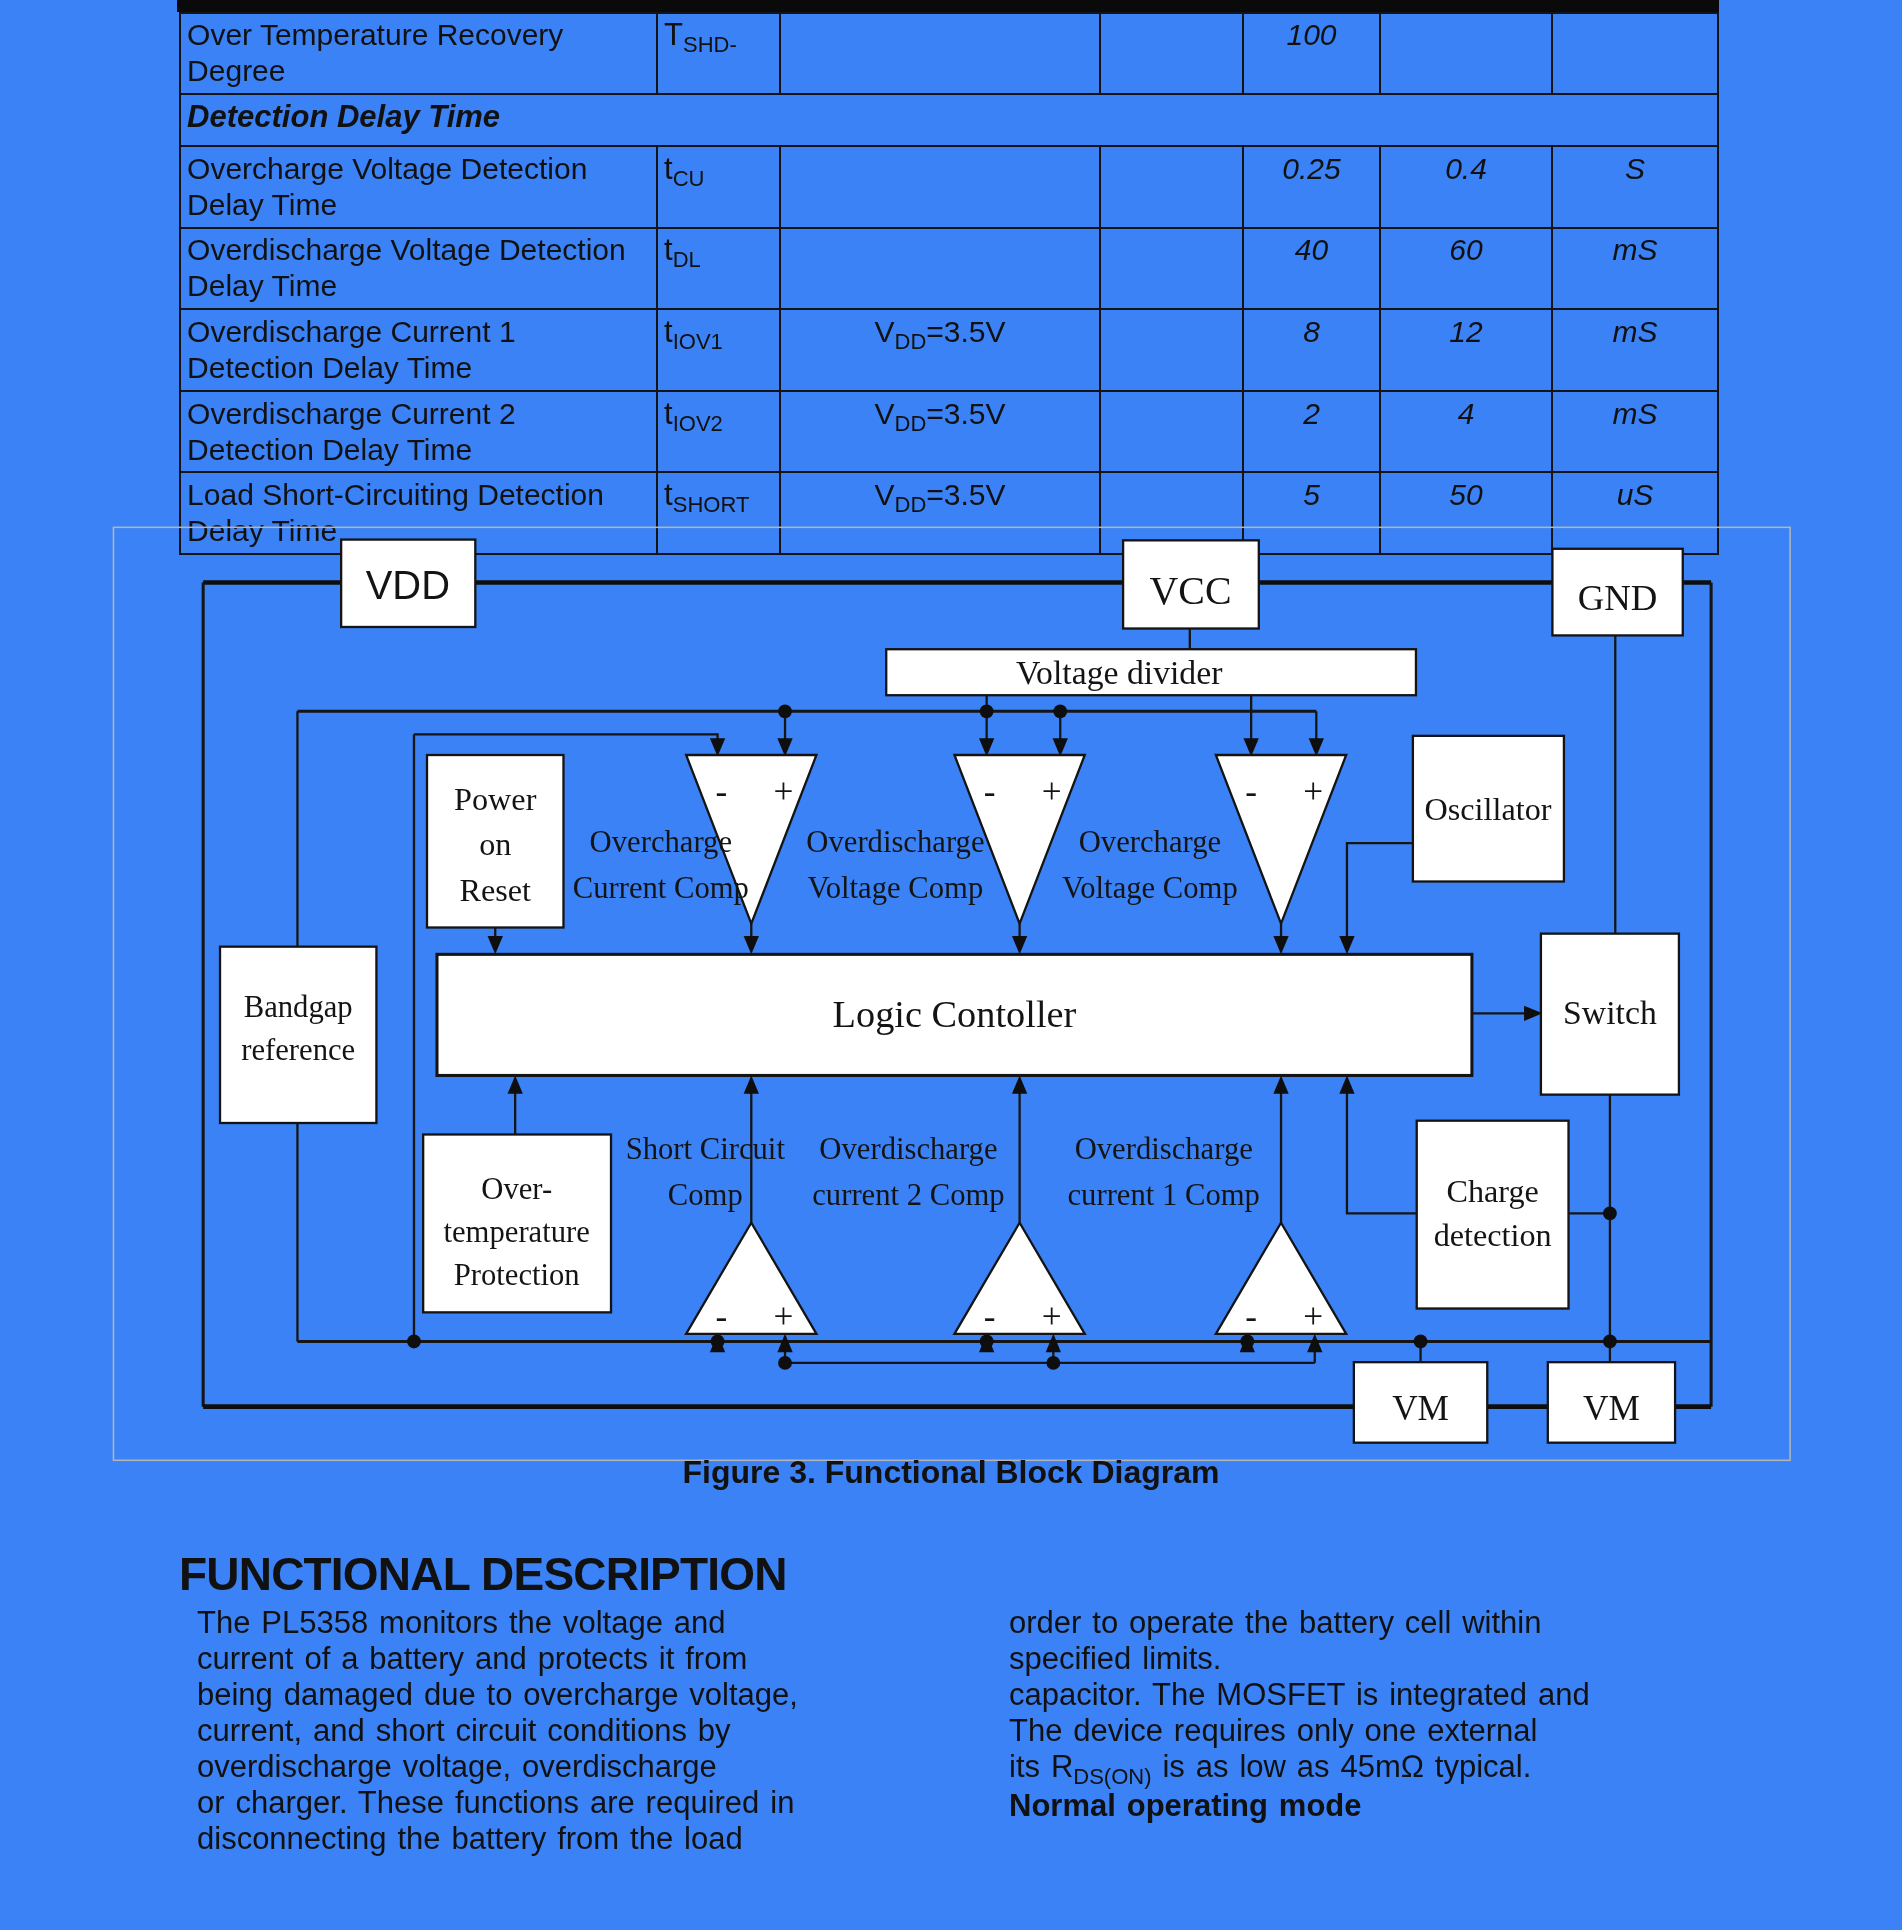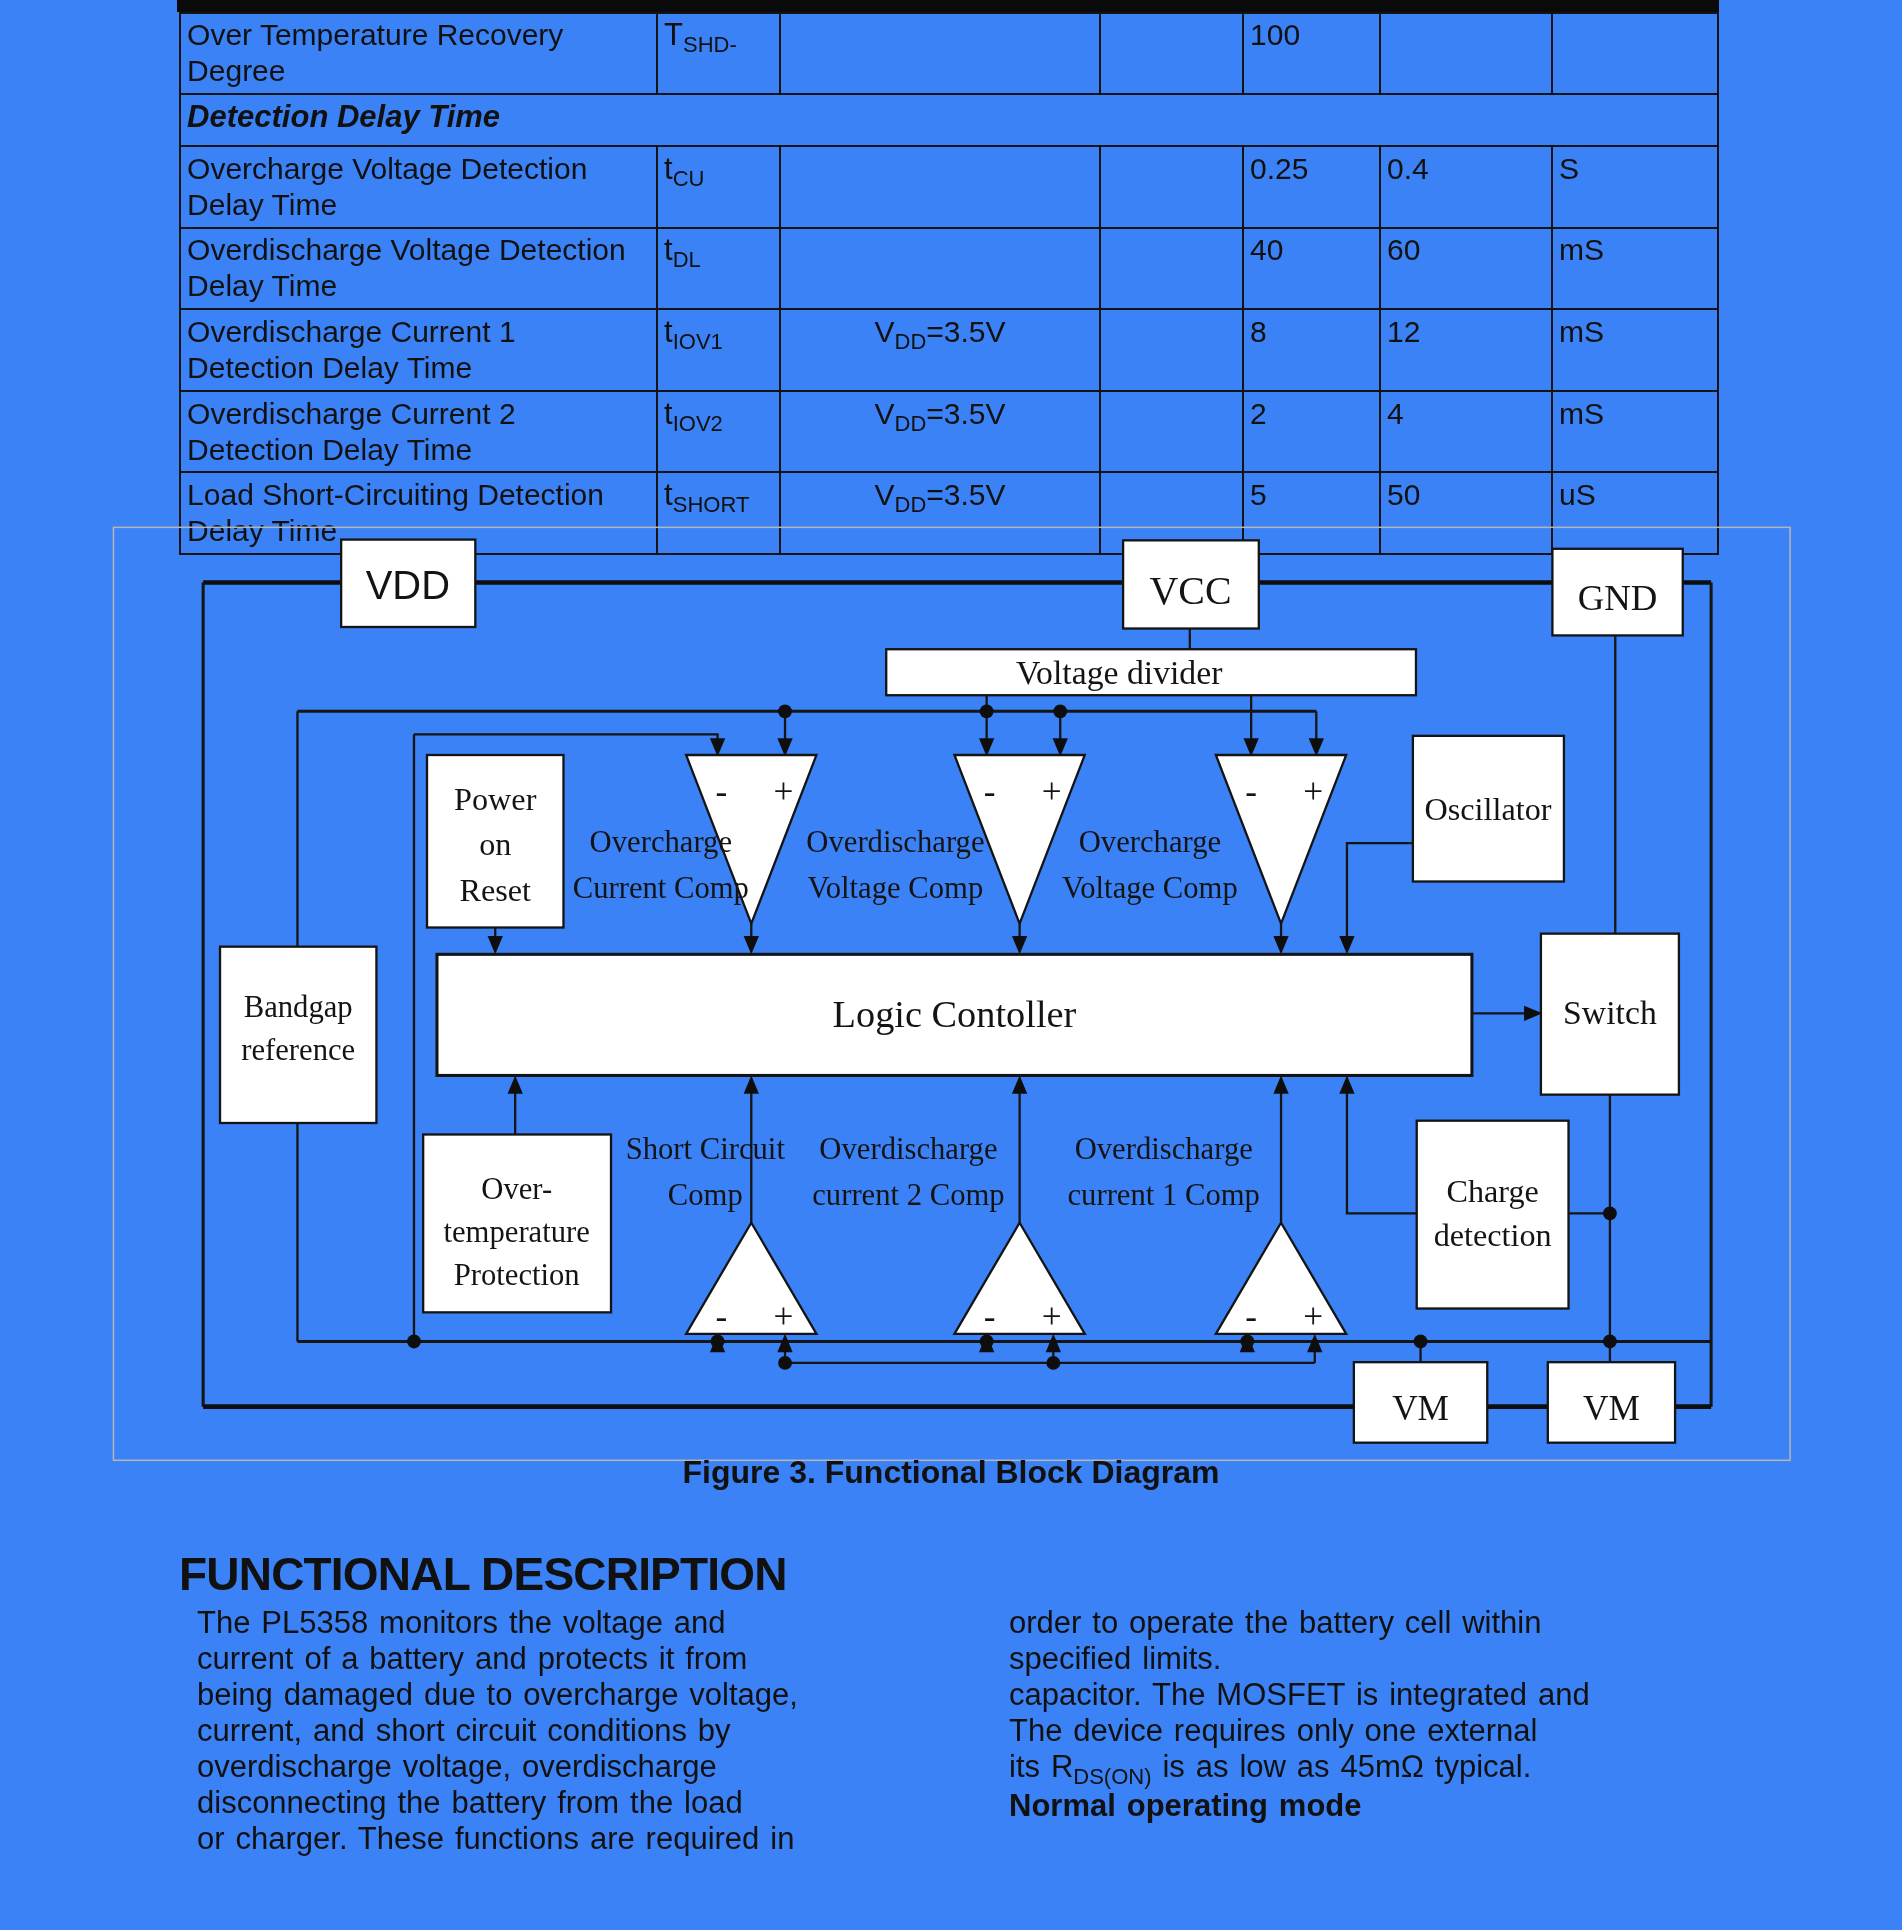--- a/index.html
+++ b/index.html
@@ -8,21 +8,21 @@
           overflow:hidden; margin:0 auto; }
 
   
   .tbar { position:absolute; left:177px; top:0; width:1542px; height:11.5px; background:#0a0a0a; }
   table.spec { position:absolute; left:179px; top:11.5px; border-collapse:collapse; table-layout:fixed;
                width:1539px; font-size:30px; line-height:36px; }
   table.spec td { border:2.3px solid #141414; vertical-align:top; padding:3.8px 6.1px; overflow:hidden; }
   td.c-param { padding-left:10.7px; padding-top:5.4px; }
   td.c-sym   { padding-left:17px; font-size:31px; }
   td.c-cond  { text-align:center; }
-  td.c-min, td.c-typ, td.c-max, td.c-unit { text-align:left; padding-top:5.4px; }
+  td.c-min, td.c-typ, td.c-max, td.c-unit { text-align:center; padding-top:5.4px;font-style:italic; }
   td.c-section { font-style:italic; font-weight:bold; font-size:31px; padding-left:9.2px; vertical-align:middle; }
   .sub { font-size:22px; position:relative; top:7px; }
 
   
   svg.diagram { position:absolute; left:0; top:475px; }
   svg.diagram text { fill:#141414; font-family:"Liberation Serif","DejaVu Serif",serif; }
   svg.diagram text.sans { font-family:"Liberation Sans",sans-serif; }
   .wire  { stroke:#151515; stroke-width:3; fill:none; }
   .wire4 { stroke:#151515; stroke-width:4; fill:none; }
   .rail  { stroke:#0e0e0e; stroke-width:6; fill:none; }
@@ -281,22 +281,22 @@
   <div class="fig-caption">Figure 3. Functional Block Diagram</div>
 
   <div class="desc-head">FUNCTIONAL DESCRIPTION</div>
 
   <div class="col col-left">
     <div>The PL5358 monitors the voltage and</div>
     <div>current of a battery and protects it from</div>
     <div>being damaged due to overcharge voltage,</div>
     <div>current, and short circuit conditions by</div>
     <div>overdischarge voltage, overdischarge</div>
+    <div>or charger. These functions are required in</div>
     <div>disconnecting the battery from the load</div>
-    <div>or charger. These functions are required in</div>
   </div>
 
   <div class="col col-right">
     <div>order to operate the battery cell within</div>
     <div>specified limits.</div>
     <div>capacitor. The MOSFET is integrated and</div>
     <div>The device requires only one external</div>
     <div><span>its R</span><span class="sub">DS(ON)</span><span> is as low as 45mΩ typical.</span></div>
     <div class="bold-line">Normal operating mode</div>
   </div>

